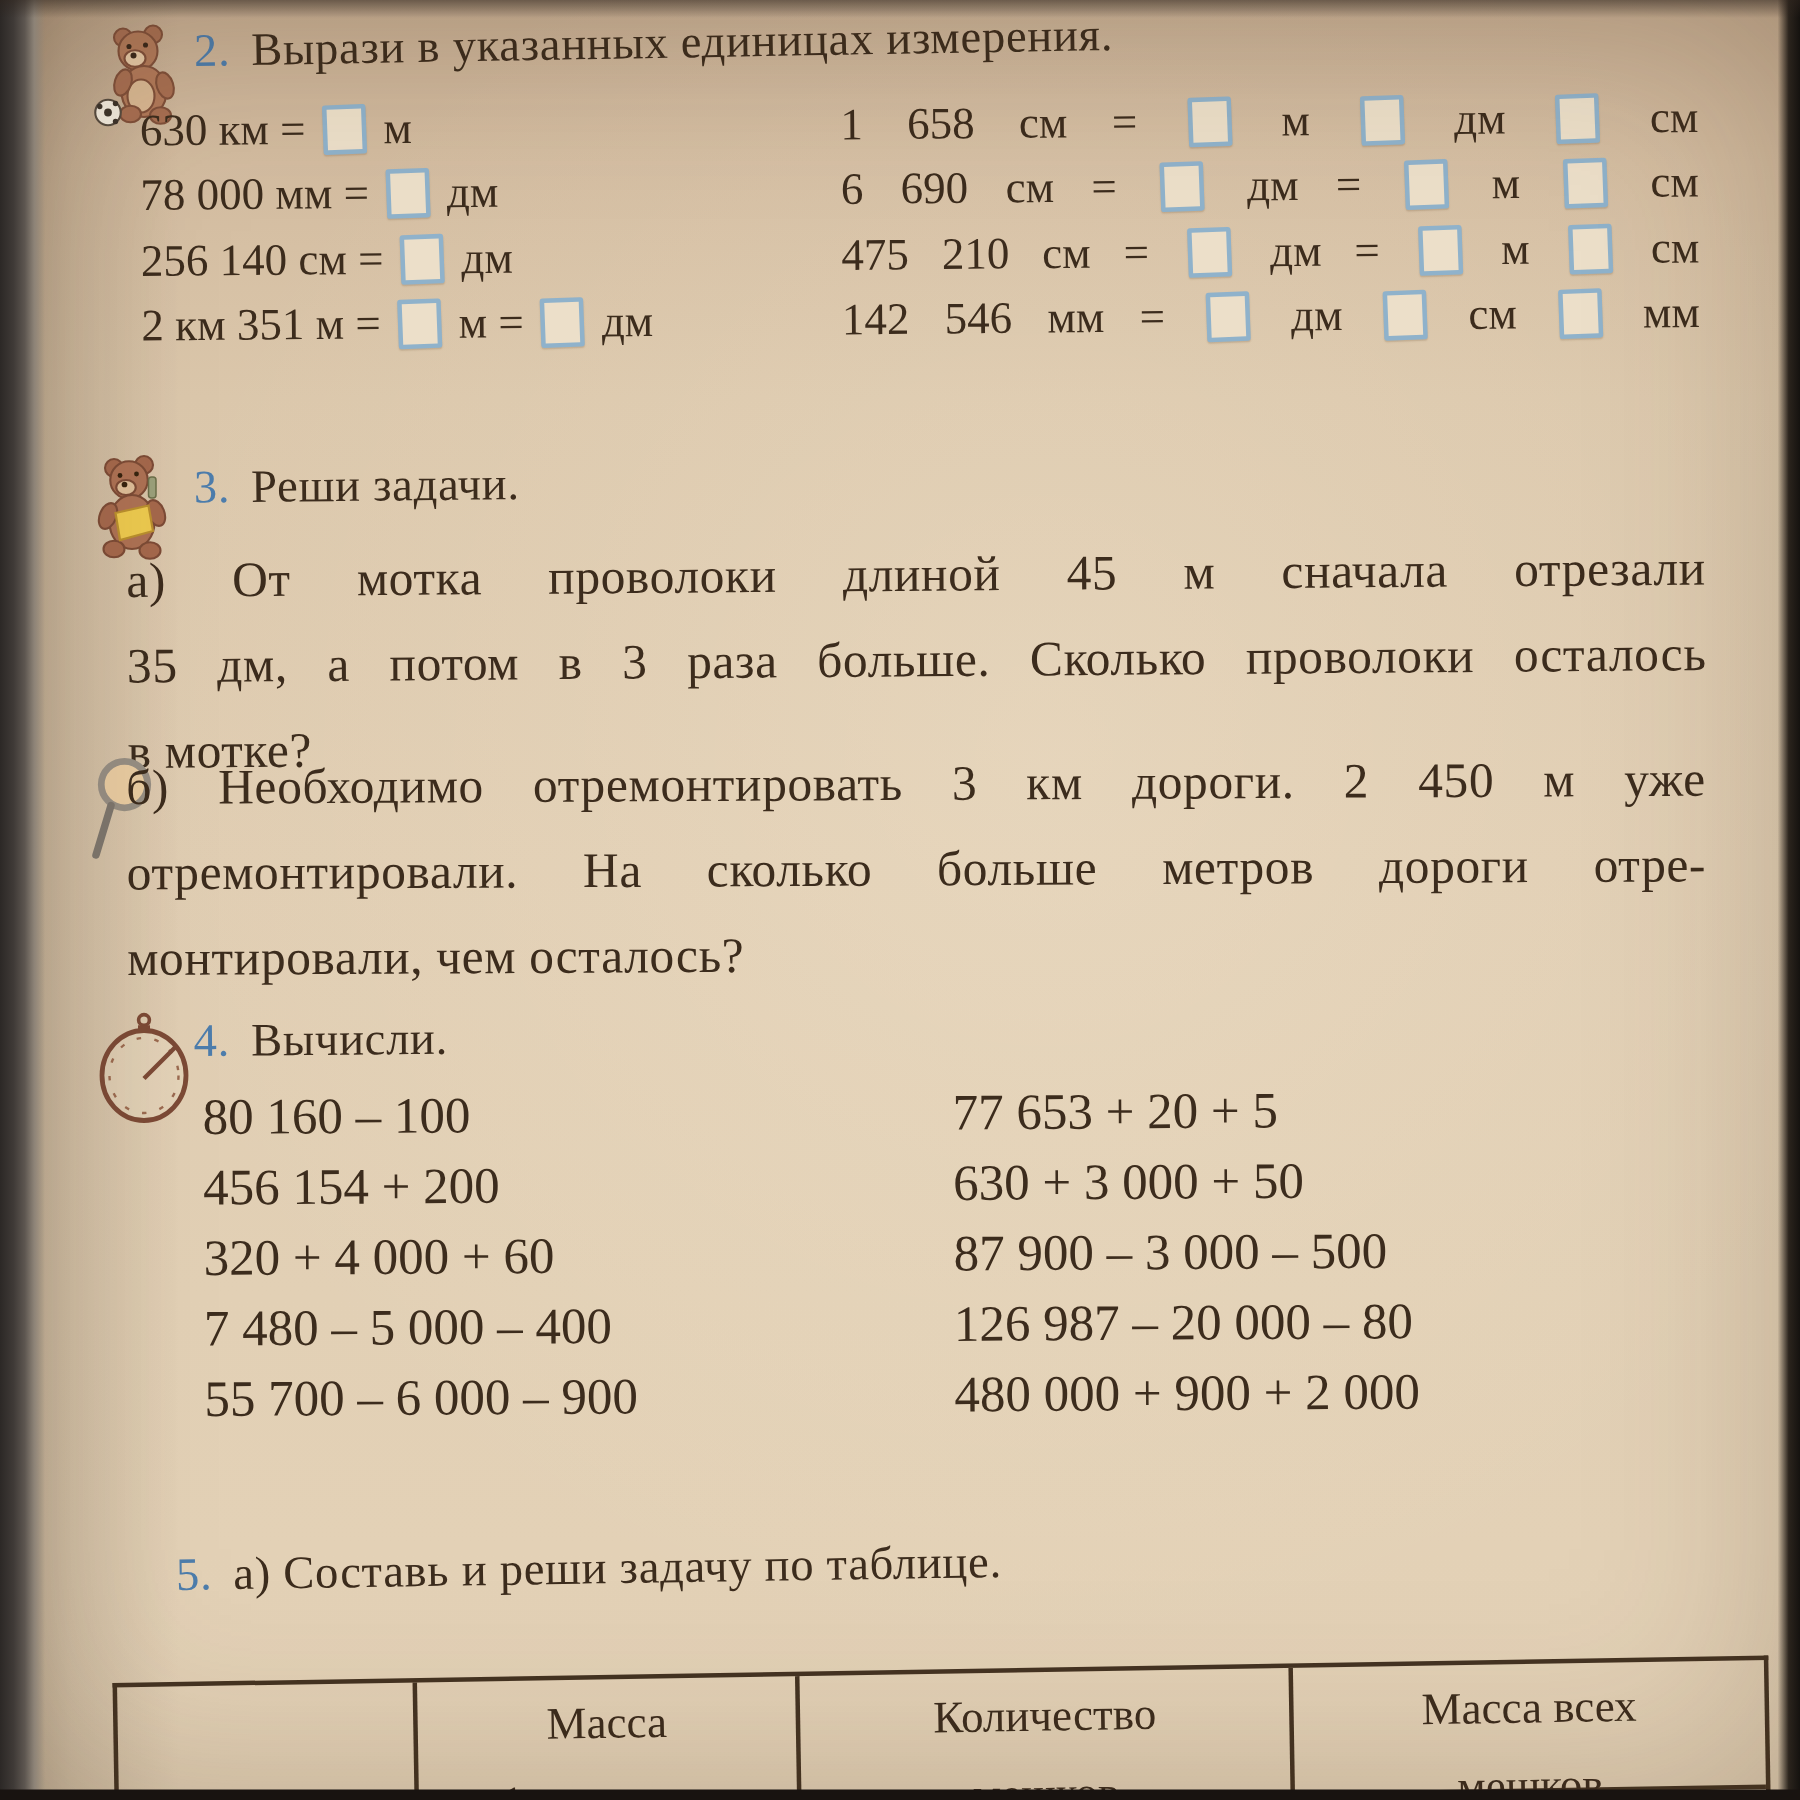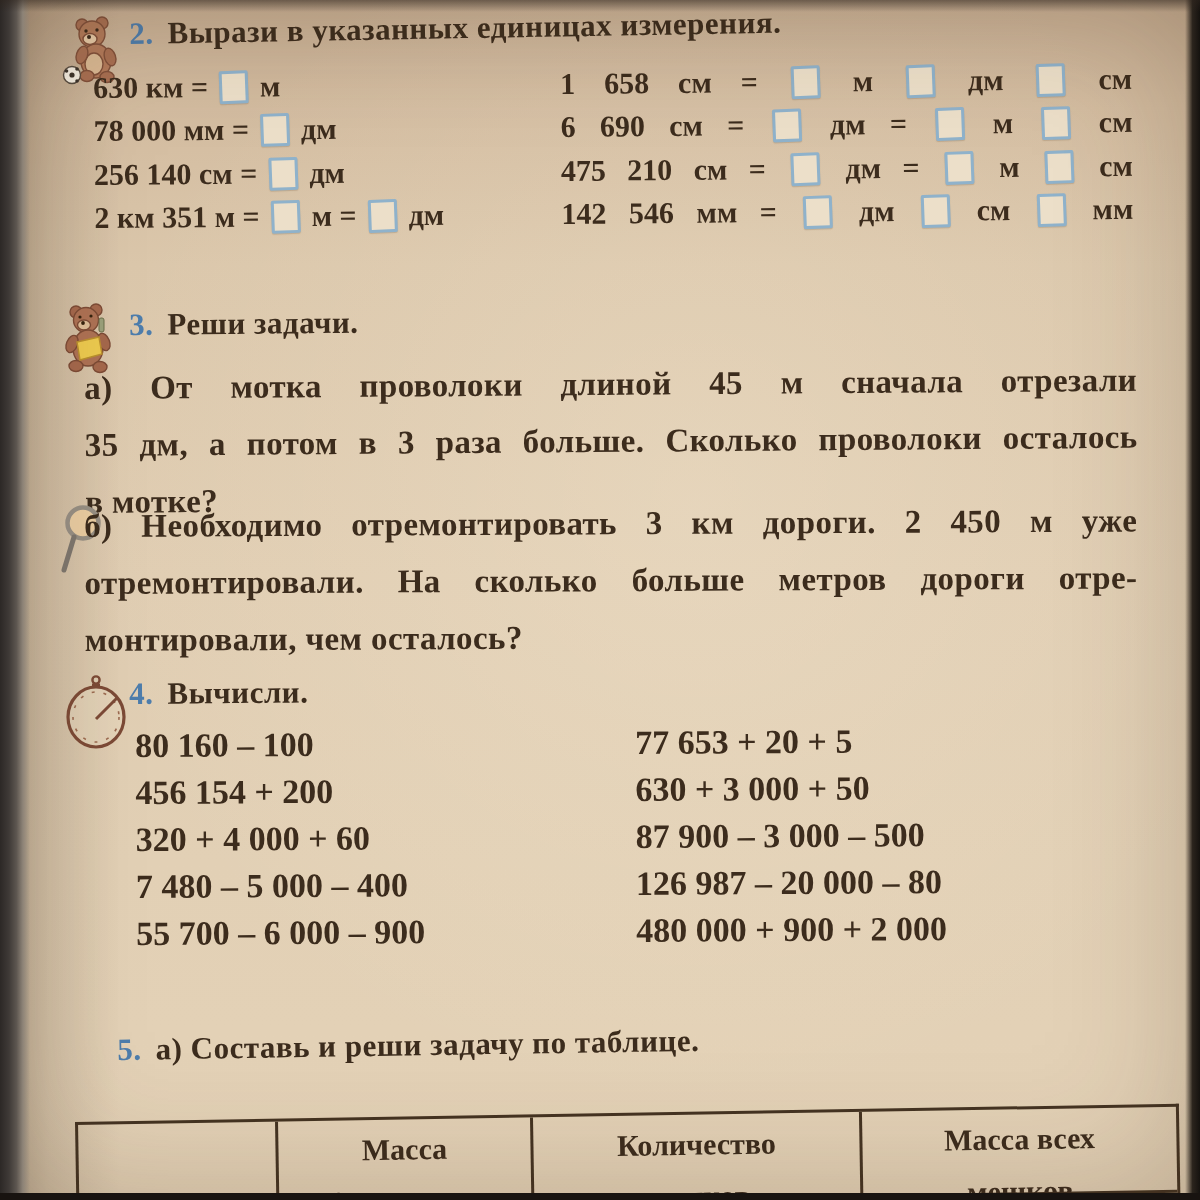--- a/index.html
+++ b/index.html
@@ -1,20 +1,20 @@
 <!DOCTYPE html>
 <html><head>
 <meta charset="utf-8">
 <style>
   * { margin:0; padding:0; box-sizing:border-box; }
   html,body { width:1200px; height:1200px; overflow:hidden; background:#14100d; }
   #stage {
     position:relative; width:1200px; height:1200px; overflow:hidden;
     font-family:"Liberation Serif","DejaVu Serif",serif;
-    font-weight:700; color:#3c2c1d;
+    font-weight:400; color:#3c2c1d;
     background:
       radial-gradient(ellipse at 58% 42%, rgba(255,246,226,0.22), rgba(0,0,0,0) 62%),
       linear-gradient(90deg, rgba(74,56,38,0.30) 0%, rgba(74,56,38,0.12) 4%, rgba(0,0,0,0) 10%),
       linear-gradient(180deg, #c7ae93 0%, #d3bca0 9%, #dbc7ab 22%, #e0cdb2 48%, #e2d0b5 72%, #e4d2b7 100%);
   }
   .vignette { position:absolute; inset:0; pointer-events:none; z-index:4;
     box-shadow: inset 0 0 140px rgba(70,45,25,0.28); }
   .edge-left { position:absolute; left:0; top:0; bottom:0; width:30px; z-index:5;
     background:linear-gradient(90deg,#2c2826 0%,#3f3a37 30%,#5d5650 55%,#8d8377 76%,rgba(141,131,119,0) 100%); }
   .edge-right { position:absolute; right:0; top:0; bottom:0; width:15px; z-index:5;

